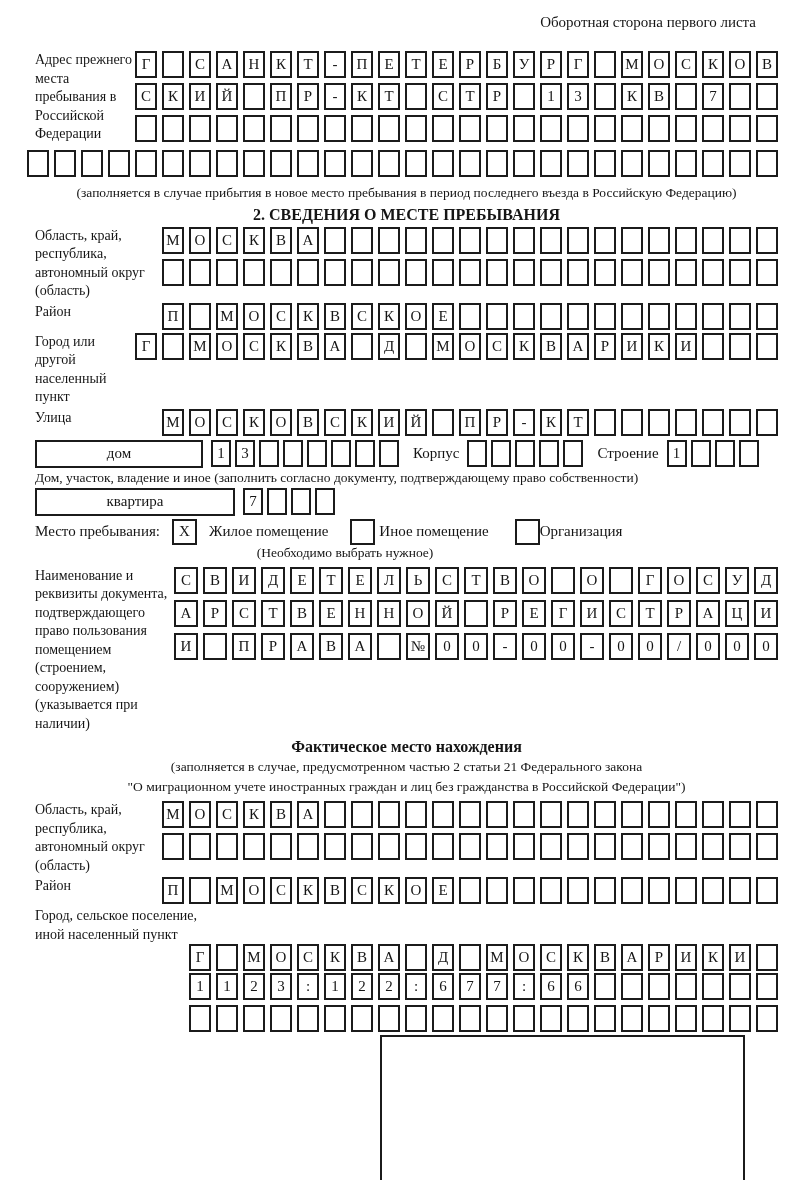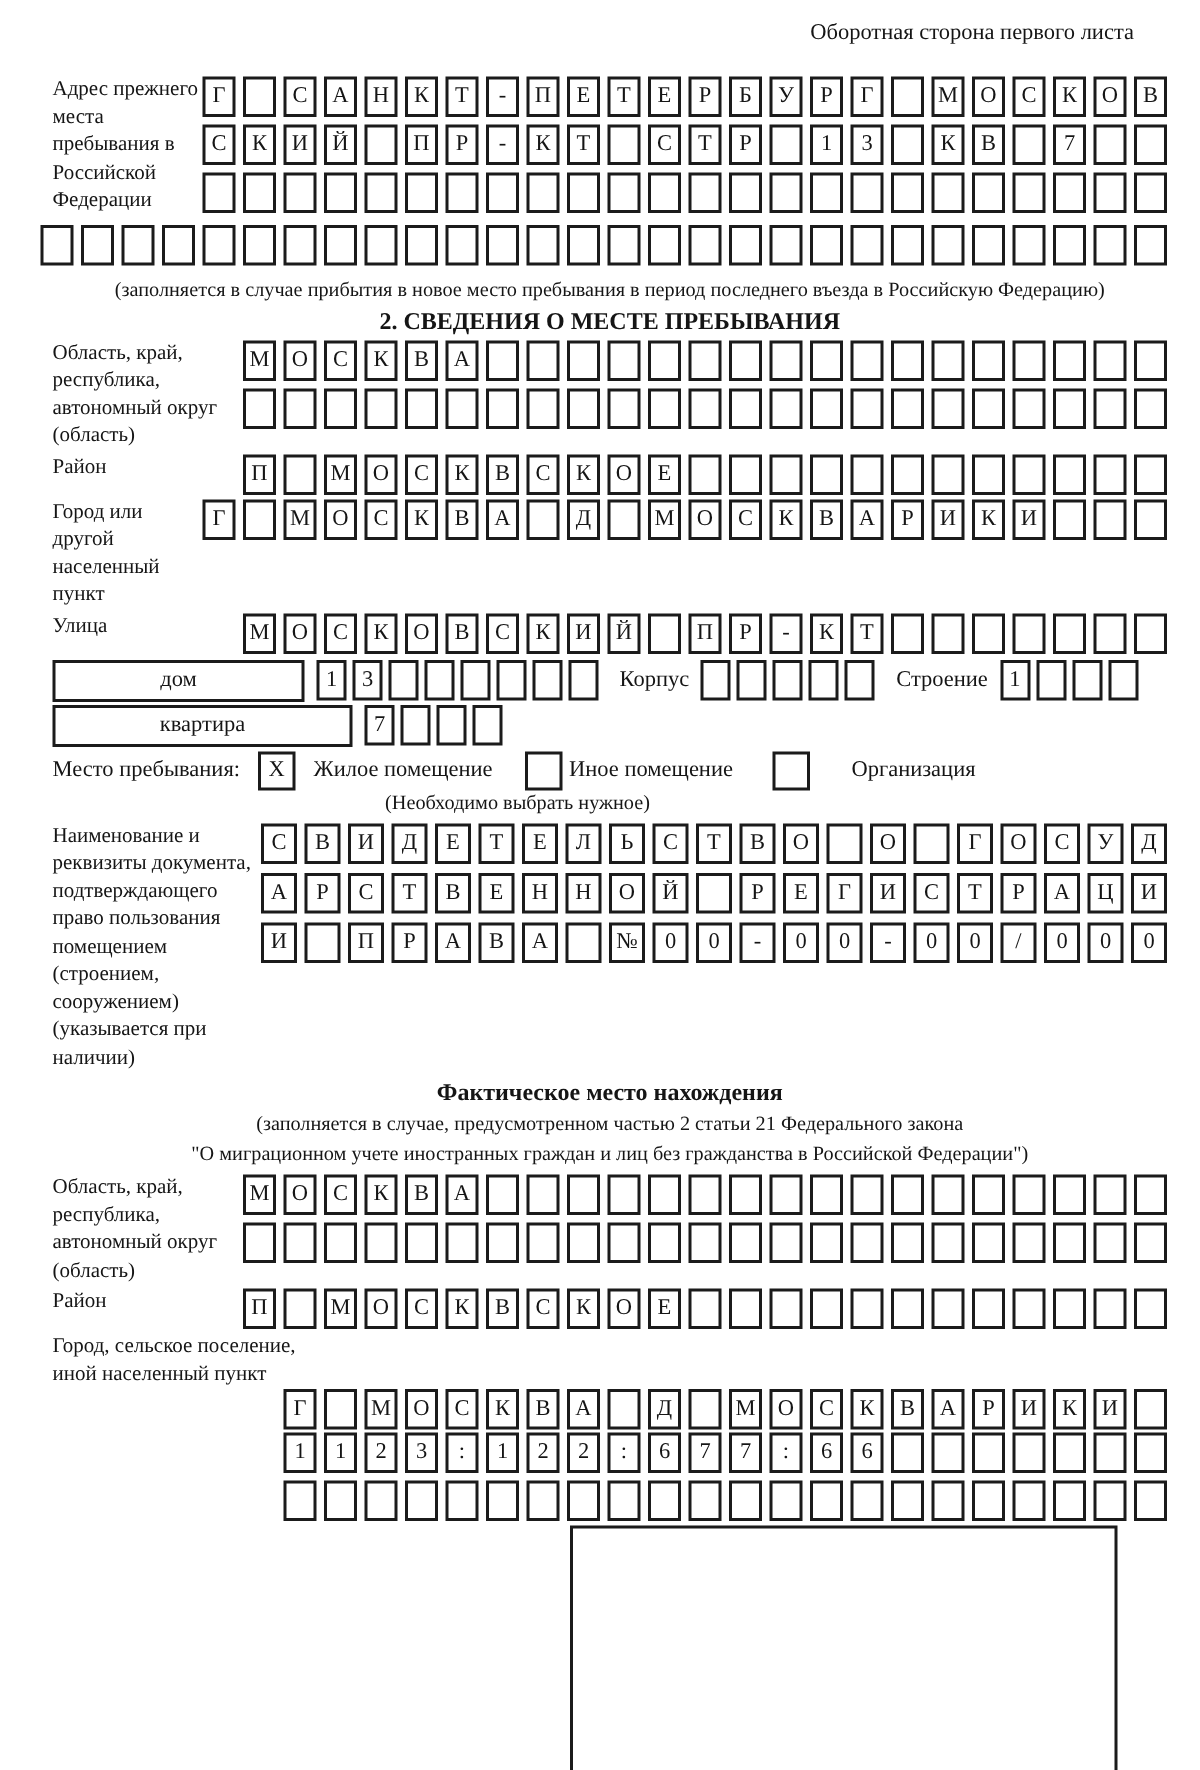--- a/index.html
+++ b/index.html
@@ -367,39 +367,40 @@
           <span class="cell"></span>
         </div>
       <span class="inline-lbl">Строение</span>
       <div class="cells">
           <span class="cell">1</span>
           <span class="cell"></span>
           <span class="cell"></span>
           <span class="cell"></span>
         </div>
     </div>
+    <div class="cap m-cap1">Дом, участок, владение и иное (заполнить согласно документу, подтверждающему право собственности)</div>
 
     <div class="apt-row m-apt">
       <div class="wide-box" style="width:200px;">квартира</div>
       <div class="cells">
           <span class="cell">7</span>
           <span class="cell"></span>
           <span class="cell"></span>
           <span class="cell"></span>
         </div>
     </div>
 
     <div class="stay-row m-stay">
       <span>Место пребывания:</span>
       <span class="chk" style="margin-left:12px;">X</span>
       <span style="margin-left:12px;">Жилое помещение</span>
       <span class="chk" style="margin-left:22px;"></span>
       <span style="margin-left:4px;">Иное помещение</span>
       <span class="chk" style="margin-left:26px;"></span>
-      <span style="margin-left:28px;font-family:Liberation Serif, serif;">Организация</span>
+      <span style="font-family:Liberation Serif, serif;">Организация</span>
     </div>
     <div class="hint">(Необходимо выбрать нужное)</div>
 
     <div class="frow doc-block m-doc">
       <div class="lbl">Наименование и реквизиты документа, подтверждающего право пользования помещением (строением, сооружением) (указывается при наличии)</div>
       <div class="cellcol">
         <div class="cells w24">
             <span class="cell">С</span>
             <span class="cell">В</span>
             <span class="cell">И</span>

